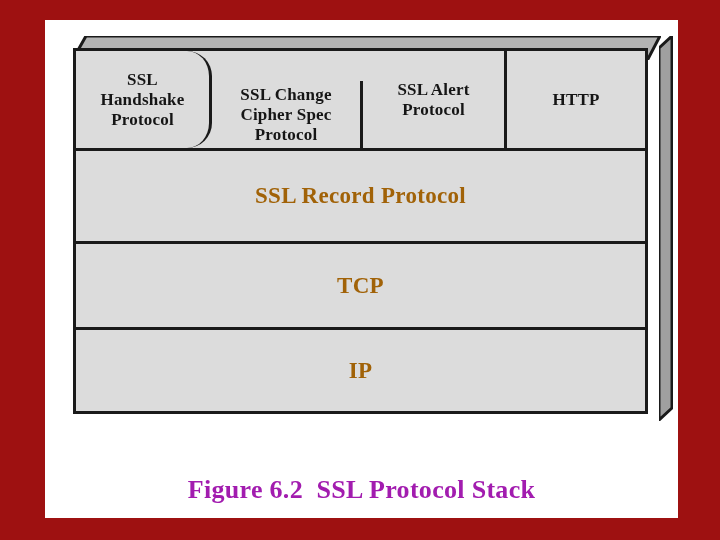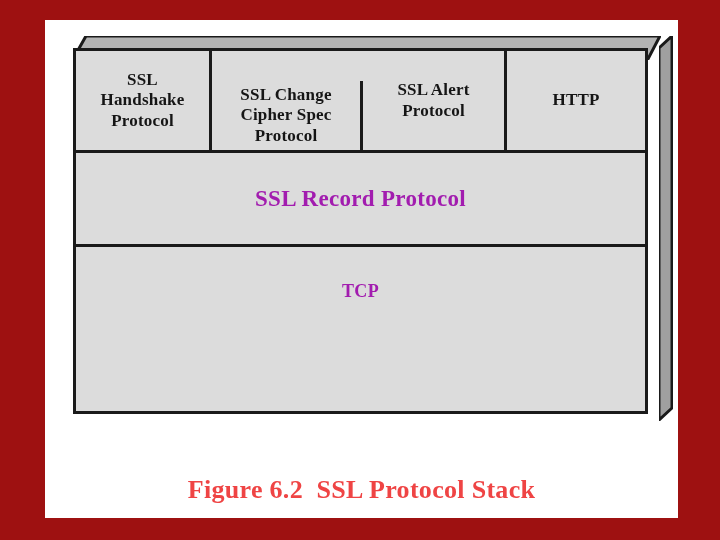--- a/index.html
+++ b/index.html
@@ -98,49 +98,49 @@
     box-sizing: border-box;
     padding: 0 4px;
     color: #151515;
     font-weight: bold;
     font-size: 17px;
     line-height: 1.18;
     letter-spacing: 0.2px;
   }
   .cell:last-child { border-right: none; border-radius: 12px; }
 
-  .cell-handshake { width: 136px; }
+  .cell-handshake { width: 136px; border-radius: 25px; }
   .cell-ccs       { width: 151px; margin-top: 30px; }
   .cell-alert     { width: 144px; }
   .cell-http      { flex: 1 1 auto; }
 
   .band {
     width: 100%;
     display: flex;
     align-items: center;
     justify-content: center;
     text-align: center;
-    color: #a21caf;
+    color: #a16207;
     font-weight: bold;
     letter-spacing: 0.3px;
   }
   .band-record { font-size: 23px; }
-  .band-tcp    { font-size: 18px; }
+  .band-tcp    { font-size: 23px; }
   .band-ip     { font-size: 23px; }
 
   
   #caption {
     position: absolute;
     left: 0;
     top: 455px;
     width: 633px;
     text-align: center;
     font-weight: bold;
     font-size: 26px;
-    color: #ef4444;
+    color: #a21caf;
     letter-spacing: 0.3px;
     white-space: pre;
   }
 </style>
 </head>
 <body>
 
 <div id="slide">
 
   <div id="page">
@@ -183,20 +183,23 @@
         </div>
 
         <div class="row row-record">
           <div class="band band-record">SSL Record Protocol</div>
         </div>
 
         <div class="row row-tcp">
           <div class="band band-tcp">TCP</div>
         </div>
 
+        <div class="row row-ip">
+          <div class="band band-ip">IP</div>
+        </div>
 
       </div>
     </div>
 
     <div id="caption">Figure 6.2  SSL Protocol Stack</div>
 
   </div>
 </div>
 
 </body></html>

